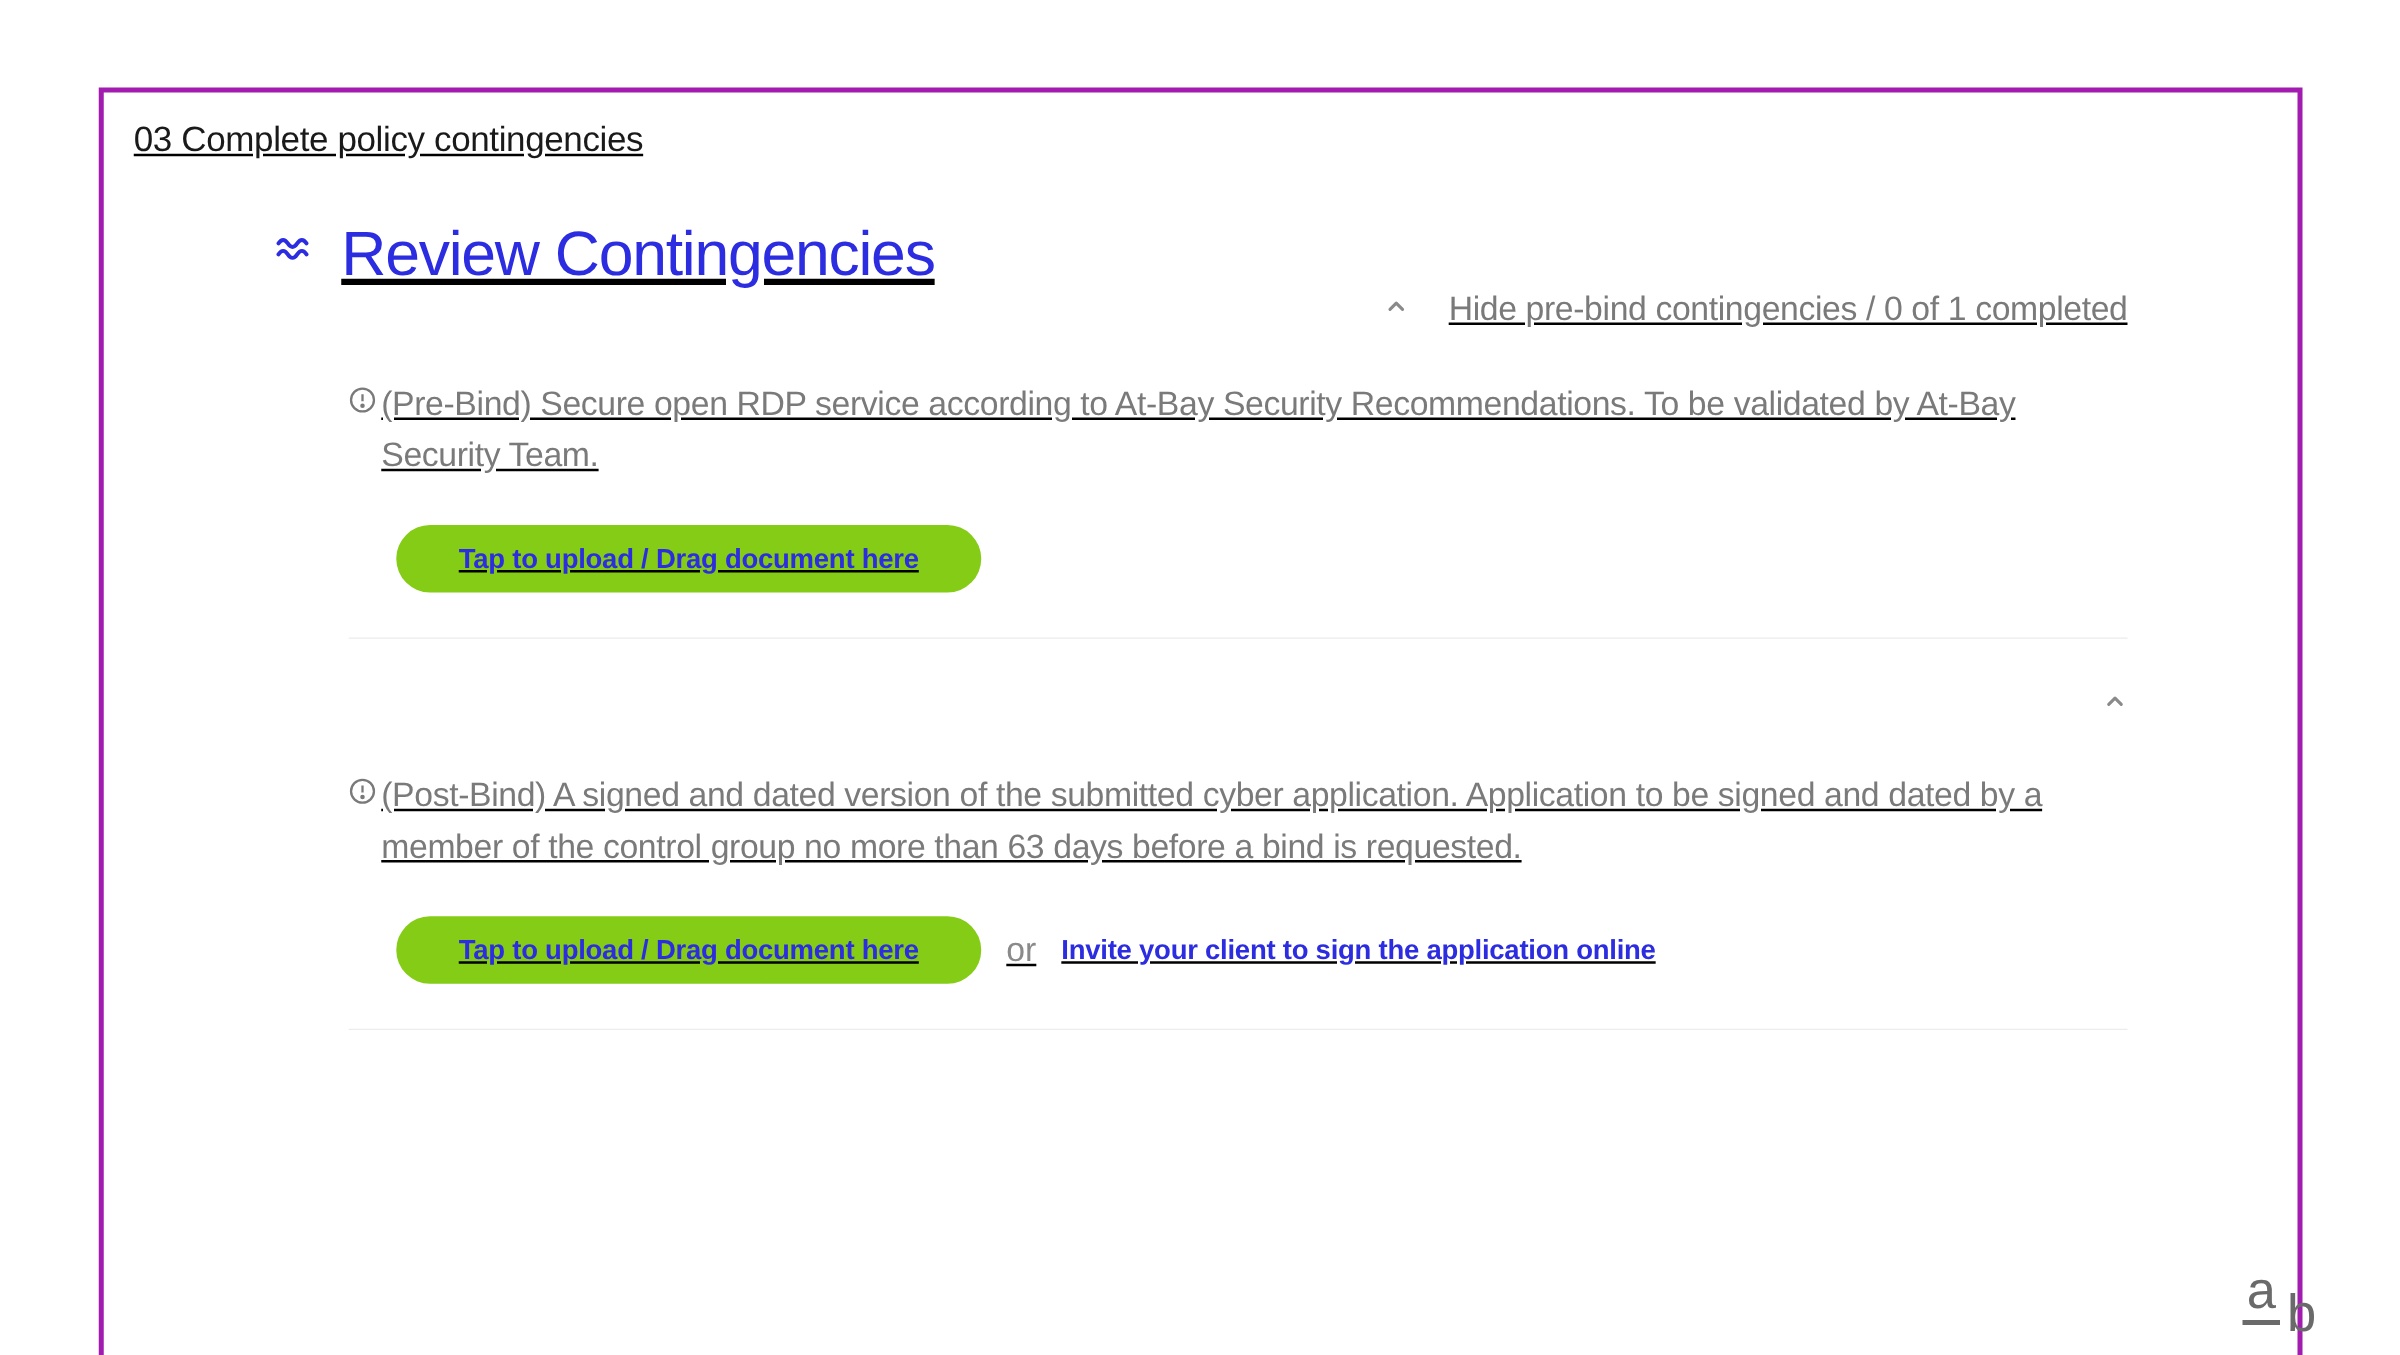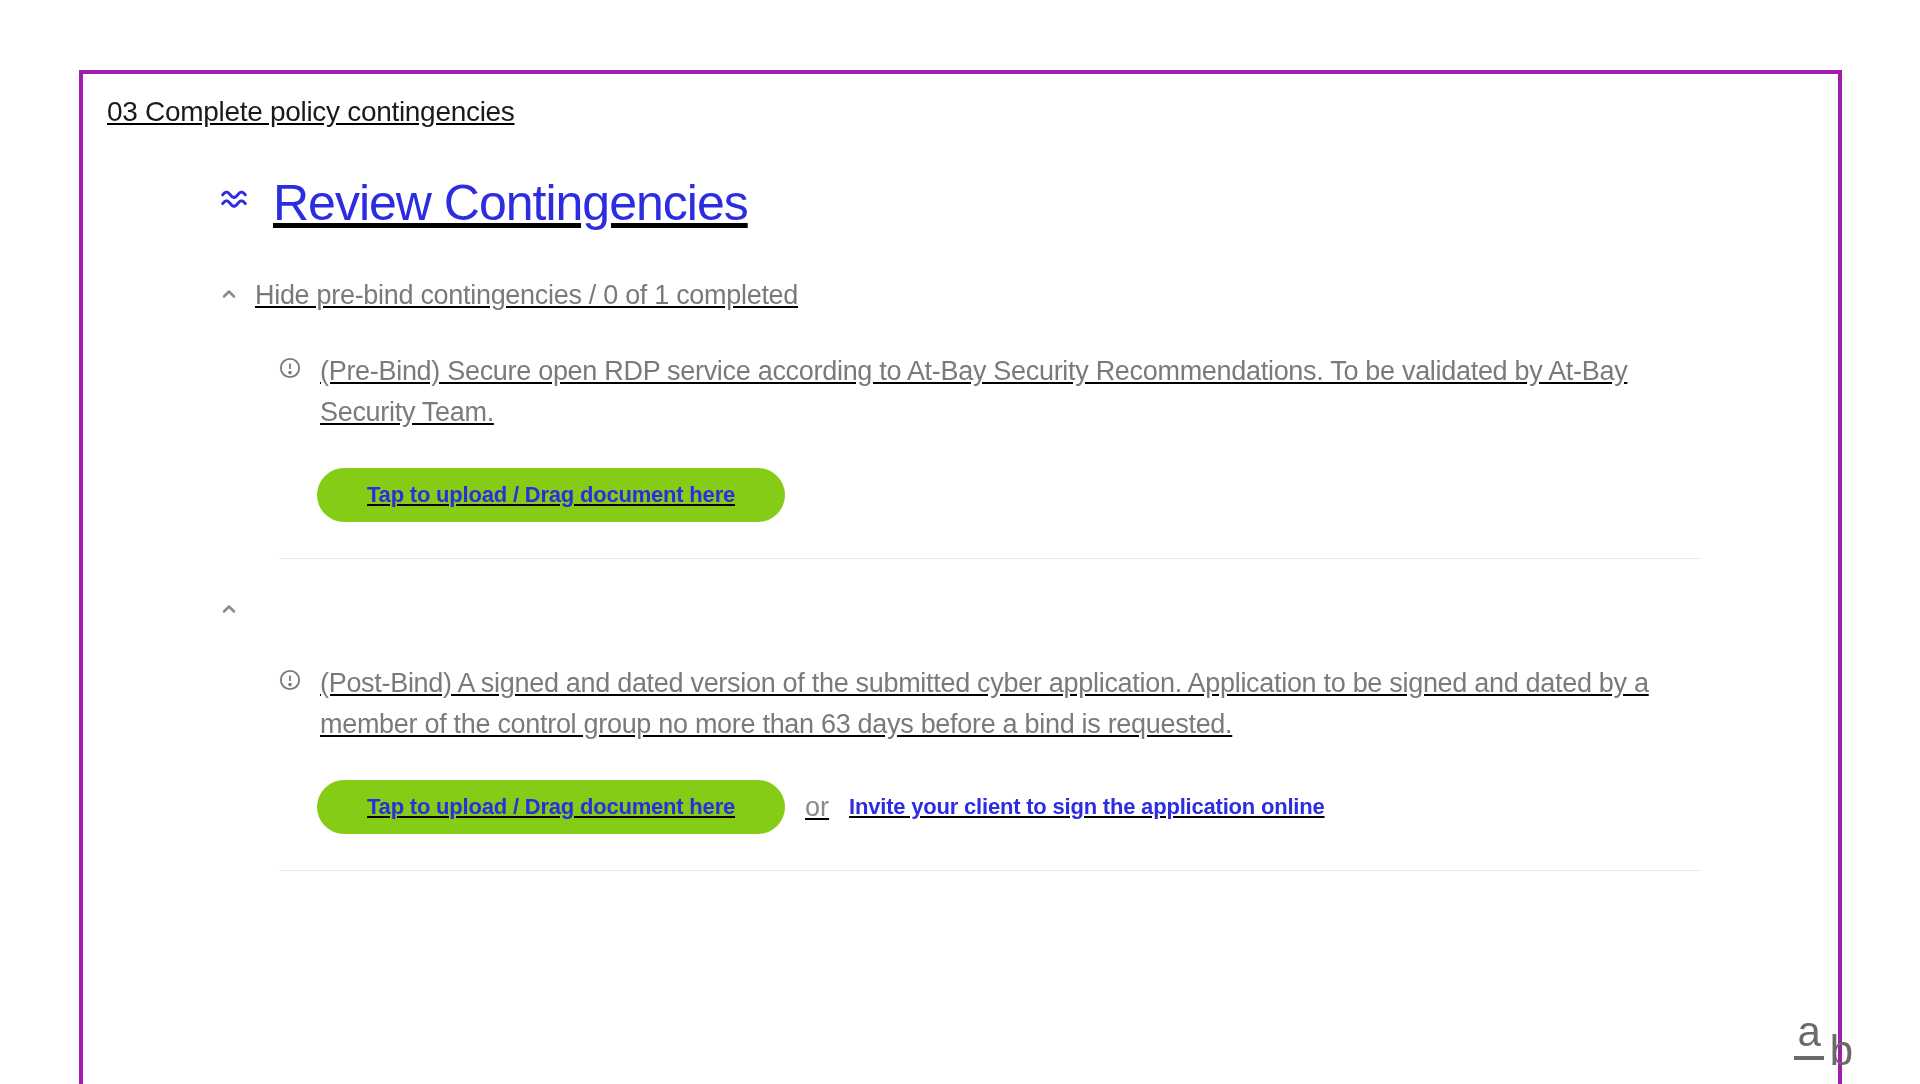--- a/index.html
+++ b/index.html
@@ -37,41 +37,41 @@
     
     .content {
       padding: 0 136px 0 136px;
     }
     
     .title-row {
       display: flex;
       align-items: center;
       gap: 24px;
       margin-top: 28px;
-      margin-bottom: 48px;
     }
     
     .squiggle-icon {
       color: #2c2ce0;
       flex-shrink: 0;
     }
     
     .page-title {
       font-size: 50px;
       font-weight: 400;
       color: #2c2ce0;
       letter-spacing: -1px;
     }
     
     .section-header {
       display: flex;
       align-items: center;
-      gap: 16px;
+      gap: 32px;
       margin-bottom: 40px;
       cursor: pointer;
+      justify-content: flex-end;
     }
     
     .chevron-icon {
       color: #8a8a8a;
       flex-shrink: 0;
     }
     
     .section-label {
       font-size: 27px;
       color: #7a7a7a;
@@ -80,21 +80,21 @@
     }
     
     .contingency-item {
       padding-left: 60px;
       margin-bottom: 32px;
     }
     
     .contingency-text-row {
       display: flex;
       align-items: flex-start;
-      gap: 19px;
+      gap: 4px;
       margin-bottom: 36px;
     }
     
     .alert-icon {
       color: #7a7a7a;
       flex-shrink: 0;
       margin-top: 6px;
     }
     
     .contingency-text {

